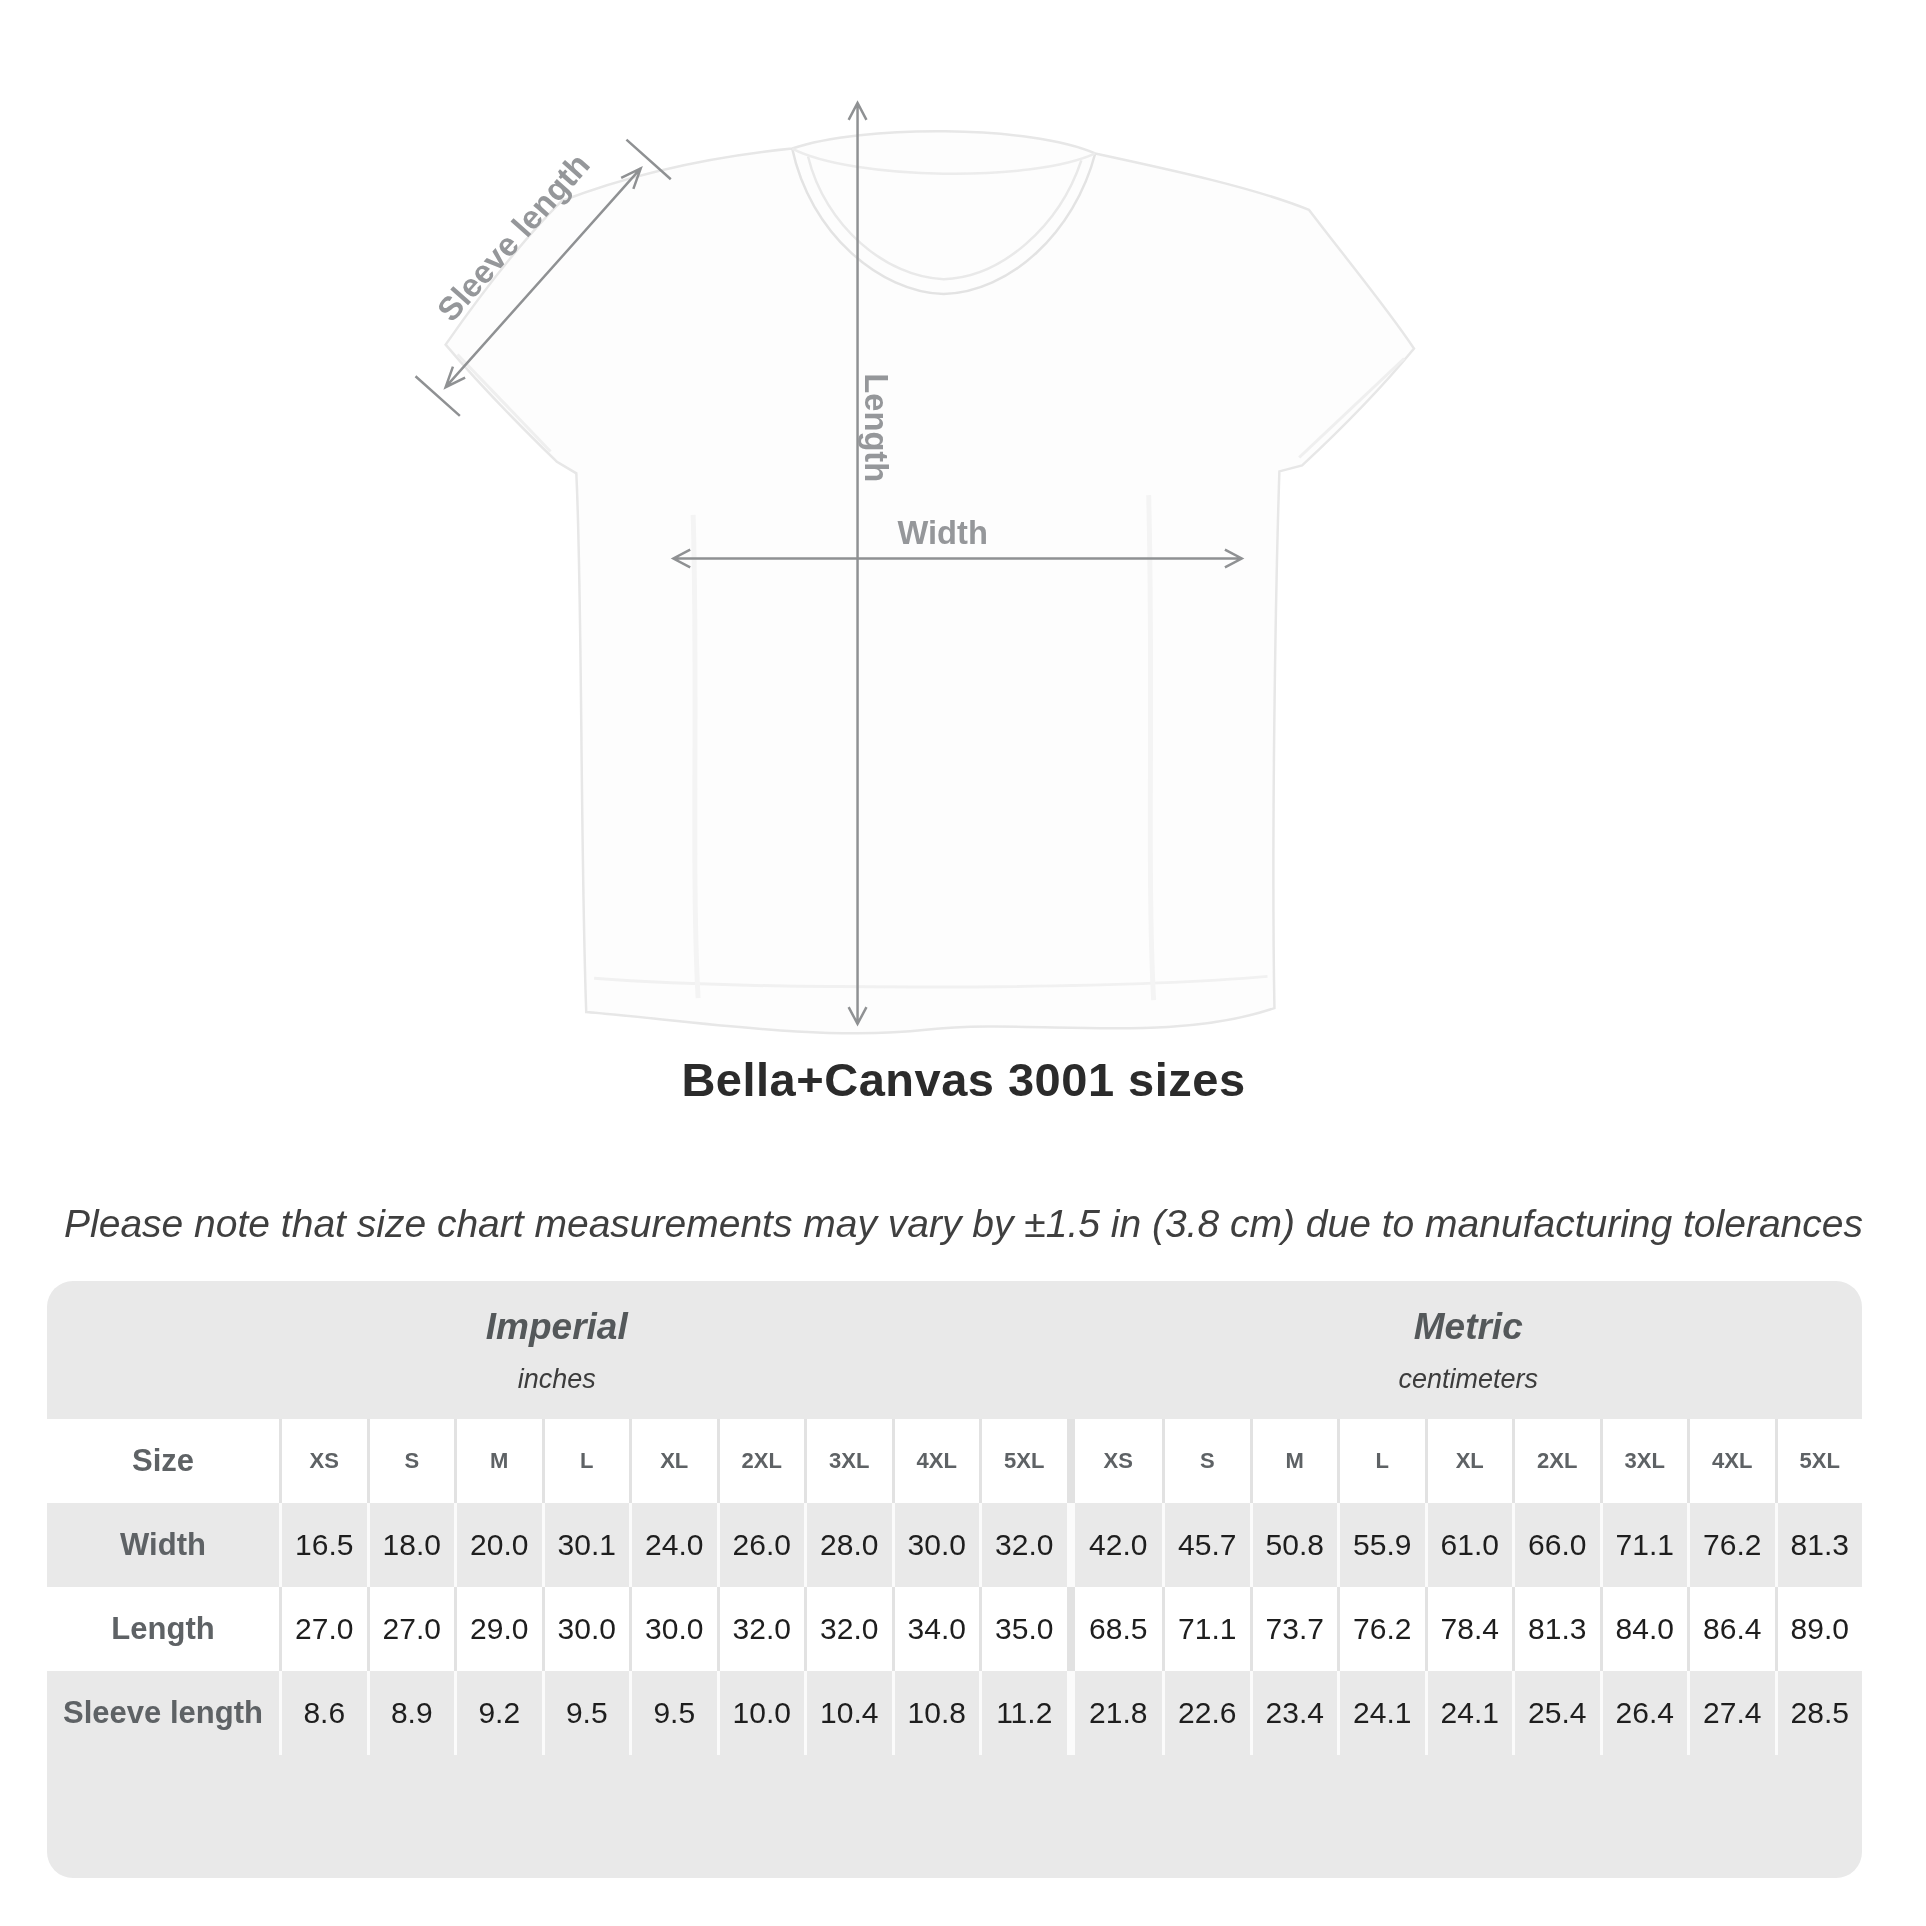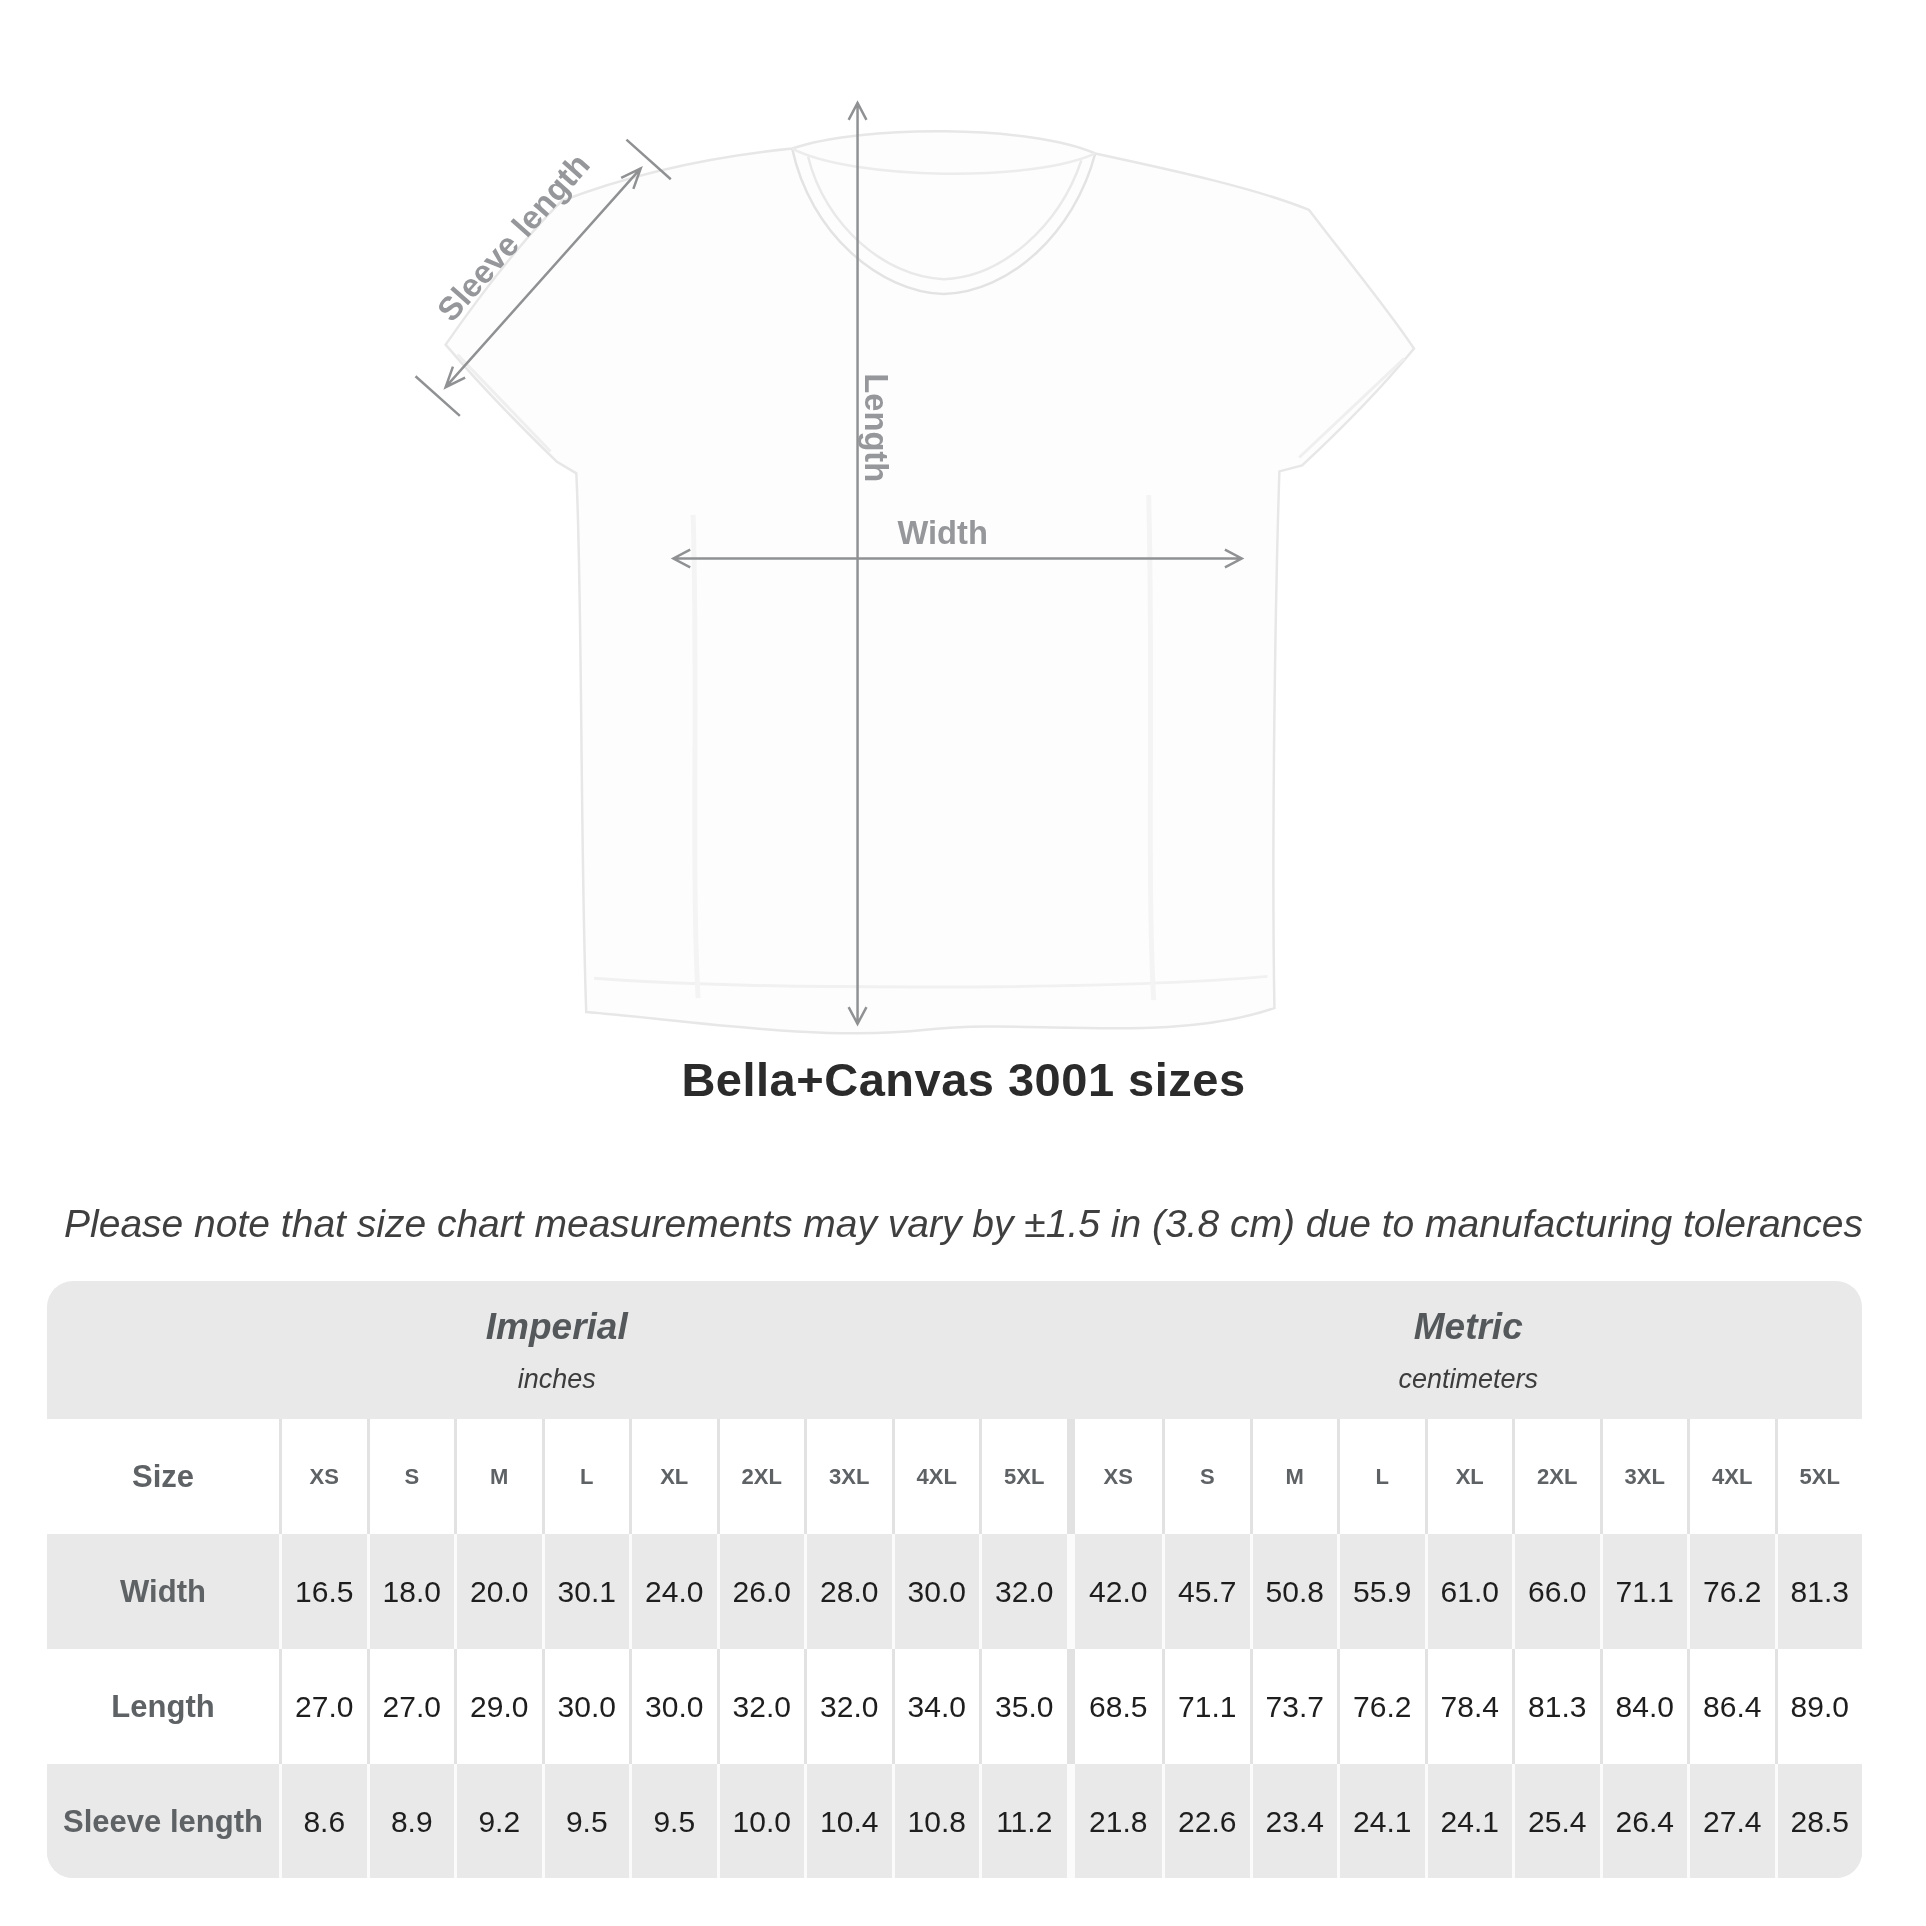--- a/index.html
+++ b/index.html
@@ -20,21 +20,21 @@
               background:#e9e9e9;border-radius:26px;overflow:hidden;}
   .trow{display:grid;grid-template-columns:232px repeat(9,1fr) 8px repeat(9,1fr);}
   .band{height:138px;}
   .band-group{display:flex;flex-direction:column;align-items:center;justify-content:center;}
   .band-imperial{grid-column:1 / 11;}
   .band-divider{grid-column:11 / 12;}
   .band-metric{grid-column:12 / 21;}
   .band-title{font-size:37px;font-weight:bold;font-style:italic;color:#54585a;}
   .band-unit{font-size:27px;font-style:italic;color:#3c3c3c;margin-top:16px;}
 
-  .trow.data{height:115px;}
+  .trow.data{height:84px;}
   .trow.white{background:#ffffff;--sep:#e2e2e2;}
   .trow.gray{background:#e9e9e9;--sep:#fbfbfb;}
   .cell{display:flex;align-items:center;justify-content:center;
         font-size:30px;color:#1e1e1e;border-left:3px solid var(--sep);}
   .cell.label{border-left:none;font-weight:bold;color:#5e6265;font-size:31px;}
   .cell.nodiv{border-left:none;}
   .cell.head{font-weight:bold;color:#5e6265;font-size:22px;}
   .vdivider{background:var(--sep);}
 </style>
 </head>

